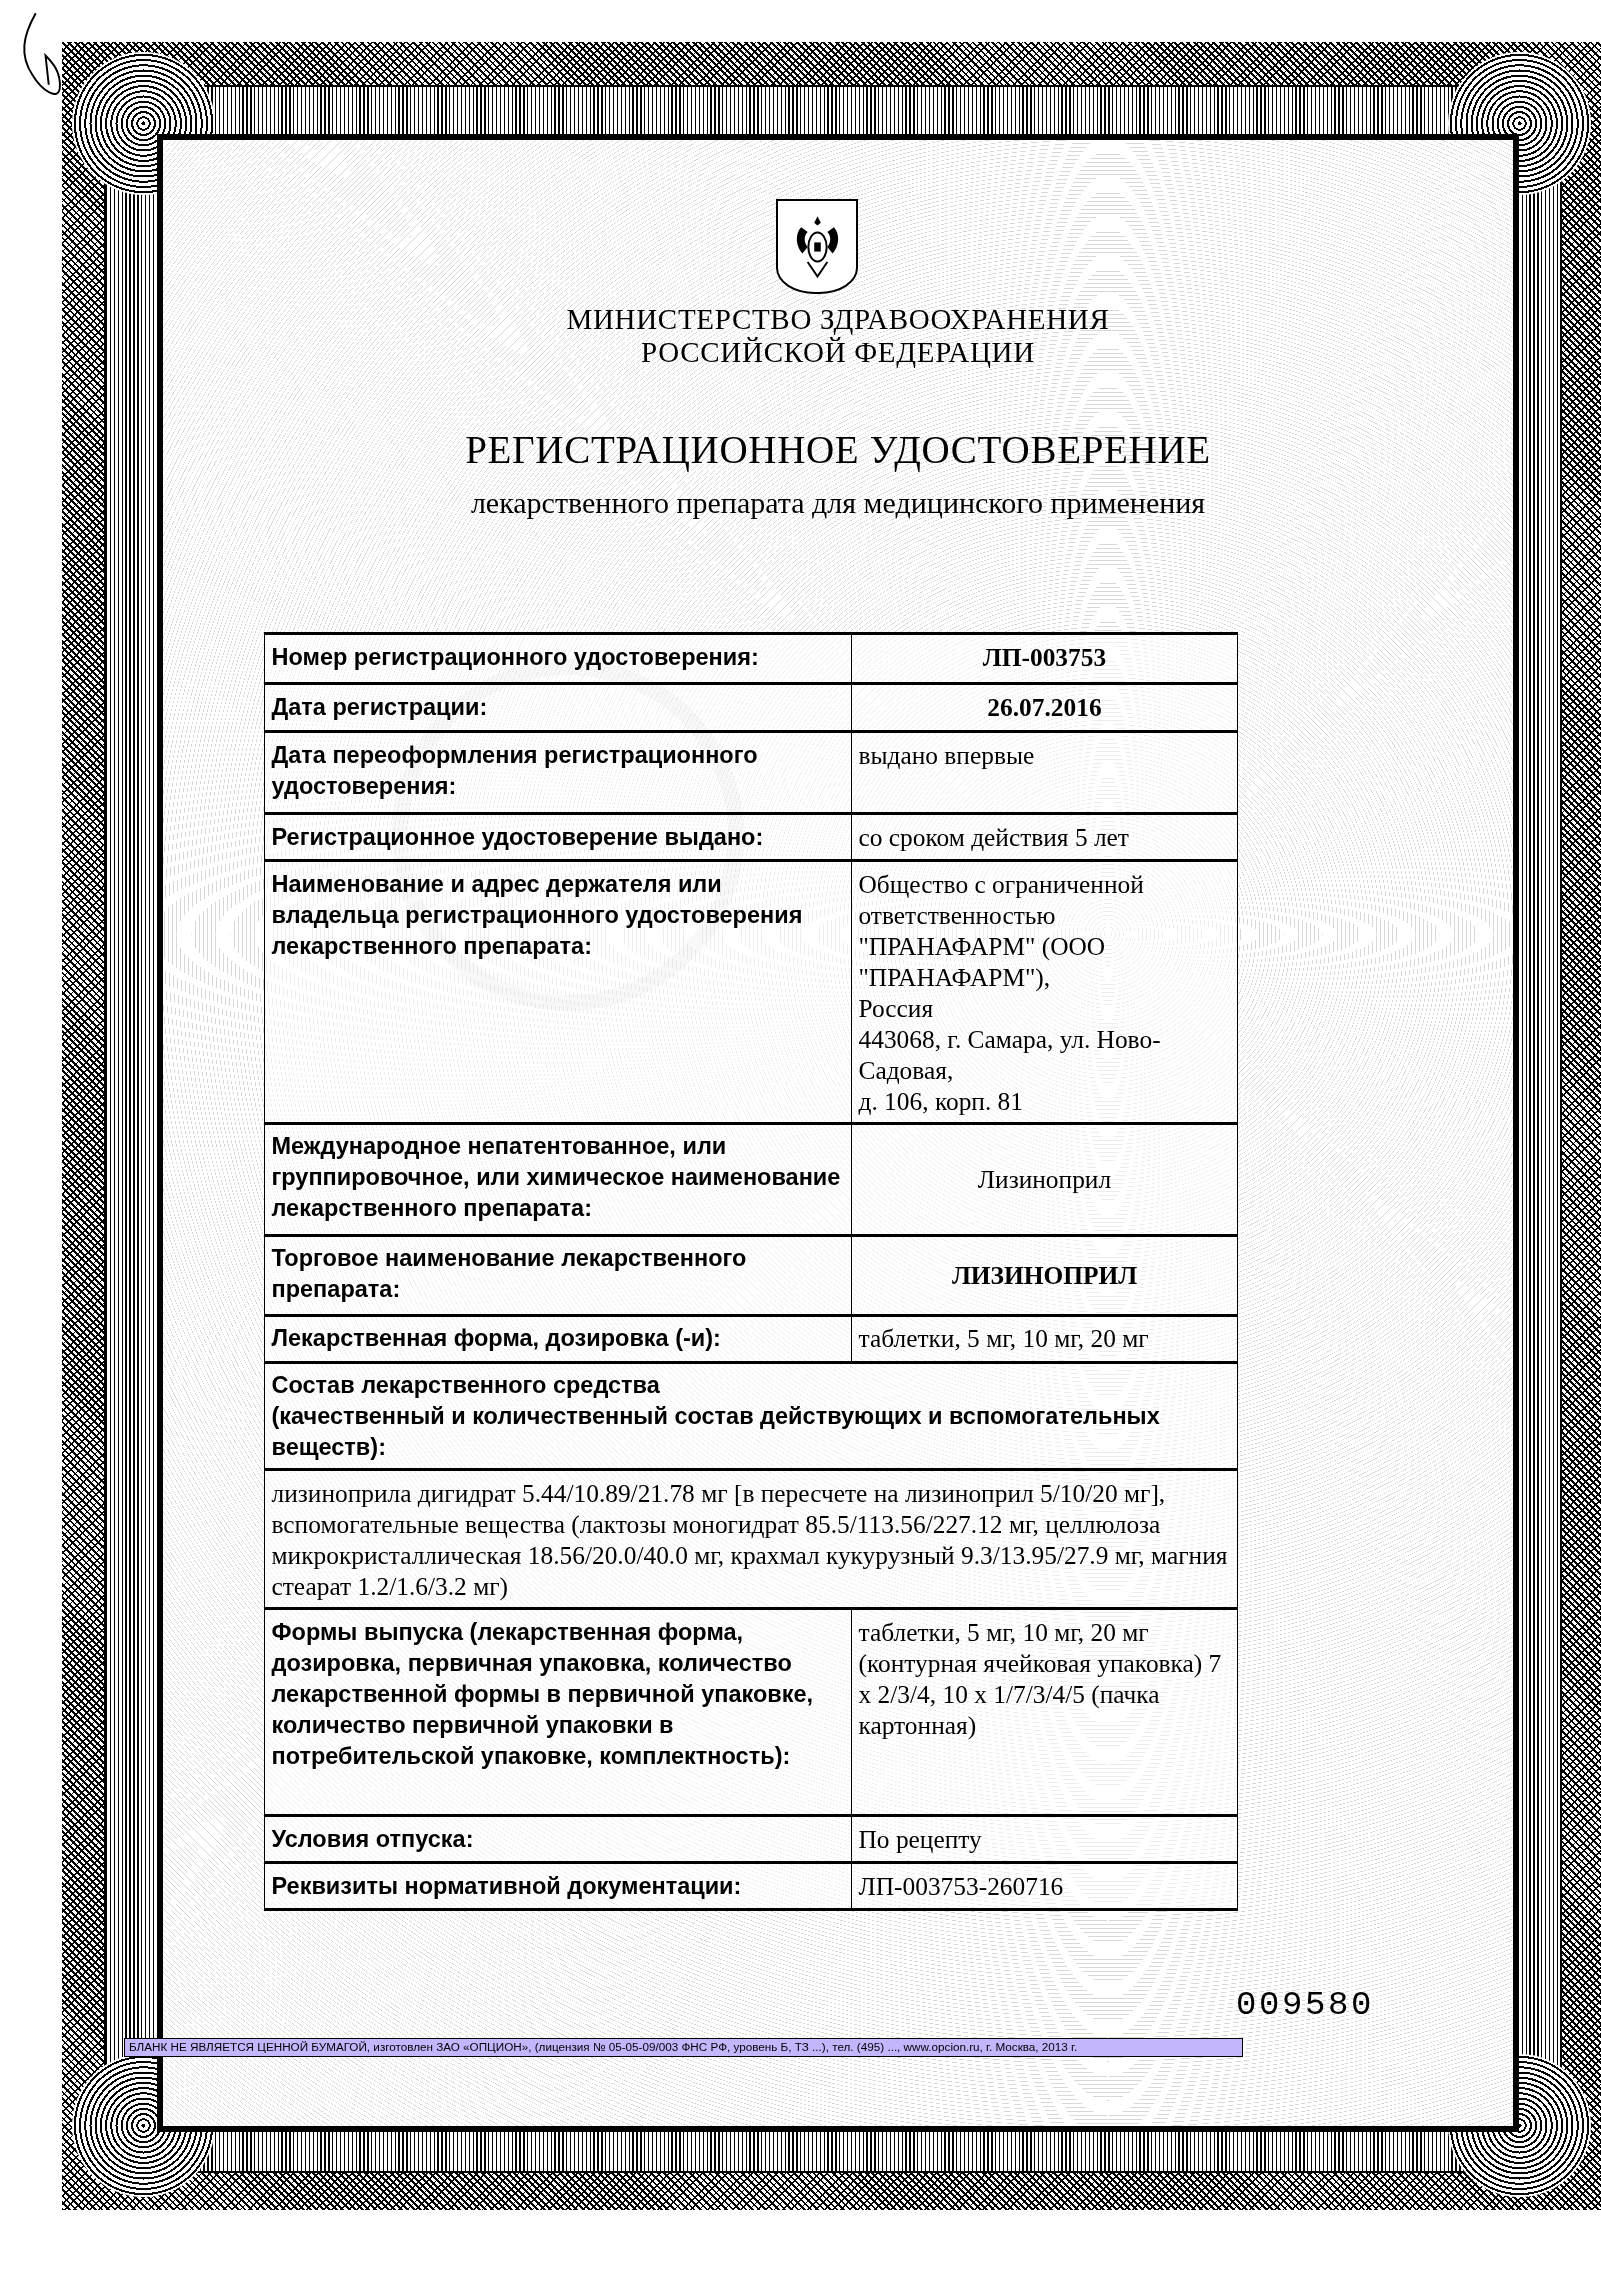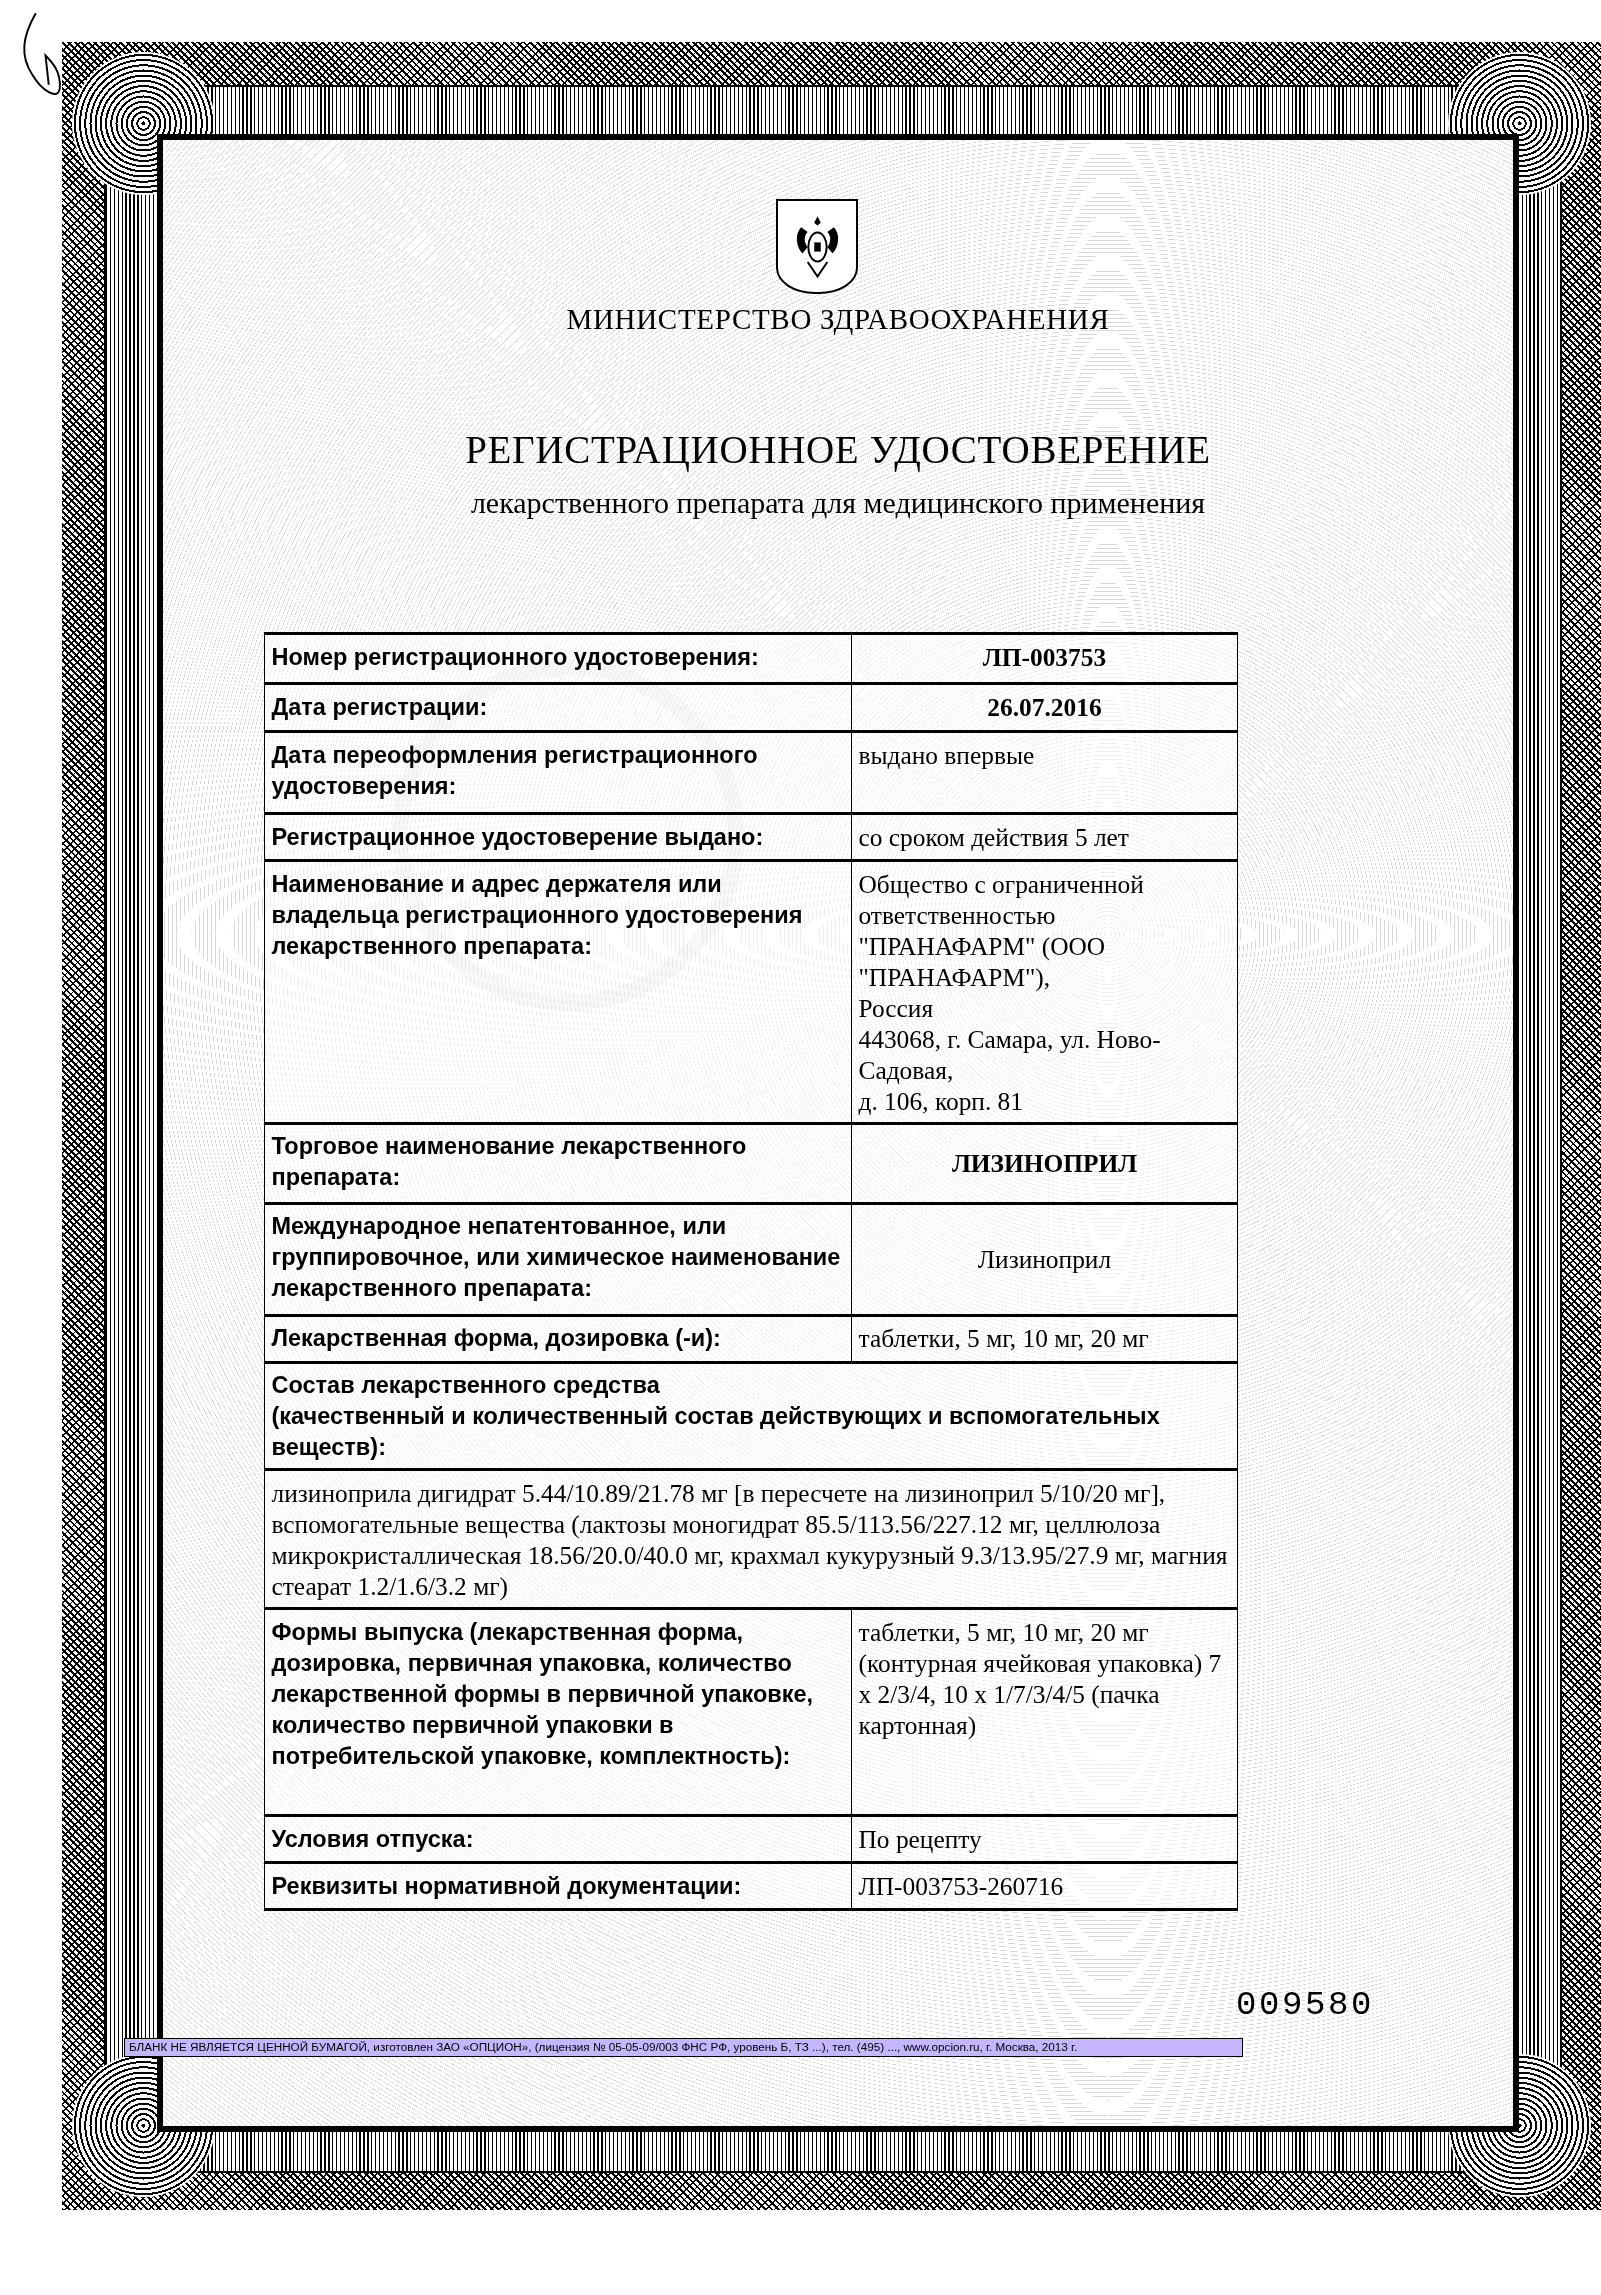--- a/index.html
+++ b/index.html
@@ -105,20 +105,21 @@
       <path d="M45 8 L50 18 L45 22 L40 18 Z" fill="#000"></path>
       <path d="M20 25 C 10 35, 12 55, 22 65 L 30 55 C 24 48, 24 38, 30 32 Z M70 25 C 80 35, 78 55, 68 65 L 60 55 C 66 48, 66 38, 60 32 Z" fill="#000"></path>
       <ellipse cx="45" cy="55" rx="14" ry="22" fill="none" stroke="#000" stroke-width="3"></ellipse>
       <rect x="40" y="48" width="10" height="14" fill="#000"></rect>
       <path d="M30 78 L45 100 L60 78" fill="none" stroke="#000" stroke-width="3"></path>
     </svg>
   </div>
 
   <div class="ministry" style="top:163px;">
     <span class="l1">МИНИСТЕРСТВО ЗДРАВООХРАНЕНИЯ</span>
+    <span class="l2">РОССИЙСКОЙ ФЕДЕРАЦИИ</span>
   </div>
 
   <div class="doc-title">РЕГИСТРАЦИОННОЕ УДОСТОВЕРЕНИЕ</div>
   <div class="doc-subtitle">лекарственного препарата для медицинского применения</div>
 
   <table class="reg">
     <tbody>
         <tr style="height:50px;">
       <td class="lbl">Номер регистрационного удостоверения:</td>
       <td class="val center bold">ЛП-003753</td>
@@ -138,27 +139,27 @@
     <tr style="height:168px;">
       <td class="lbl">Наименование и адрес держателя или владельца регистрационного удостоверения лекарственного препарата:</td>
       <td class="val">
         <div>Общество с ограниченной ответственностью</div>
         <div>"ПРАНАФАРМ" (ООО "ПРАНАФАРМ"),</div>
         <div>Россия</div>
         <div>443068, г. Самара, ул. Ново-Садовая,</div>
         <div>д. 106, корп. 81</div>
       </td>
     </tr>
+    <tr style="height:112px;">
+      <td class="lbl">Международное непатентованное, или группировочное, или химическое наименование лекарственного препарата:</td>
+      <td class="val inn-center">Лизиноприл</td>
+    </tr>
     <tr style="height:80px;">
       <td class="lbl">Торговое наименование лекарственного препарата:</td>
       <td class="val inn-center trade-name">ЛИЗИНОПРИЛ</td>
-    </tr>
-    <tr style="height:112px;">
-      <td class="lbl">Международное непатентованное, или группировочное, или химическое наименование лекарственного препарата:</td>
-      <td class="val inn-center">Лизиноприл</td>
     </tr>
     <tr style="height:47px;">
       <td class="lbl">Лекарственная форма, дозировка (-и):</td>
       <td class="val">таблетки, 5 мг, 10 мг, 20 мг</td>
     </tr>
     <tr style="height:81px;">
       <td class="lbl" colspan="2">
         <div>Состав лекарственного средства</div>
         <div>(качественный и количественный состав действующих и вспомогательных веществ):</div>
       </td>

